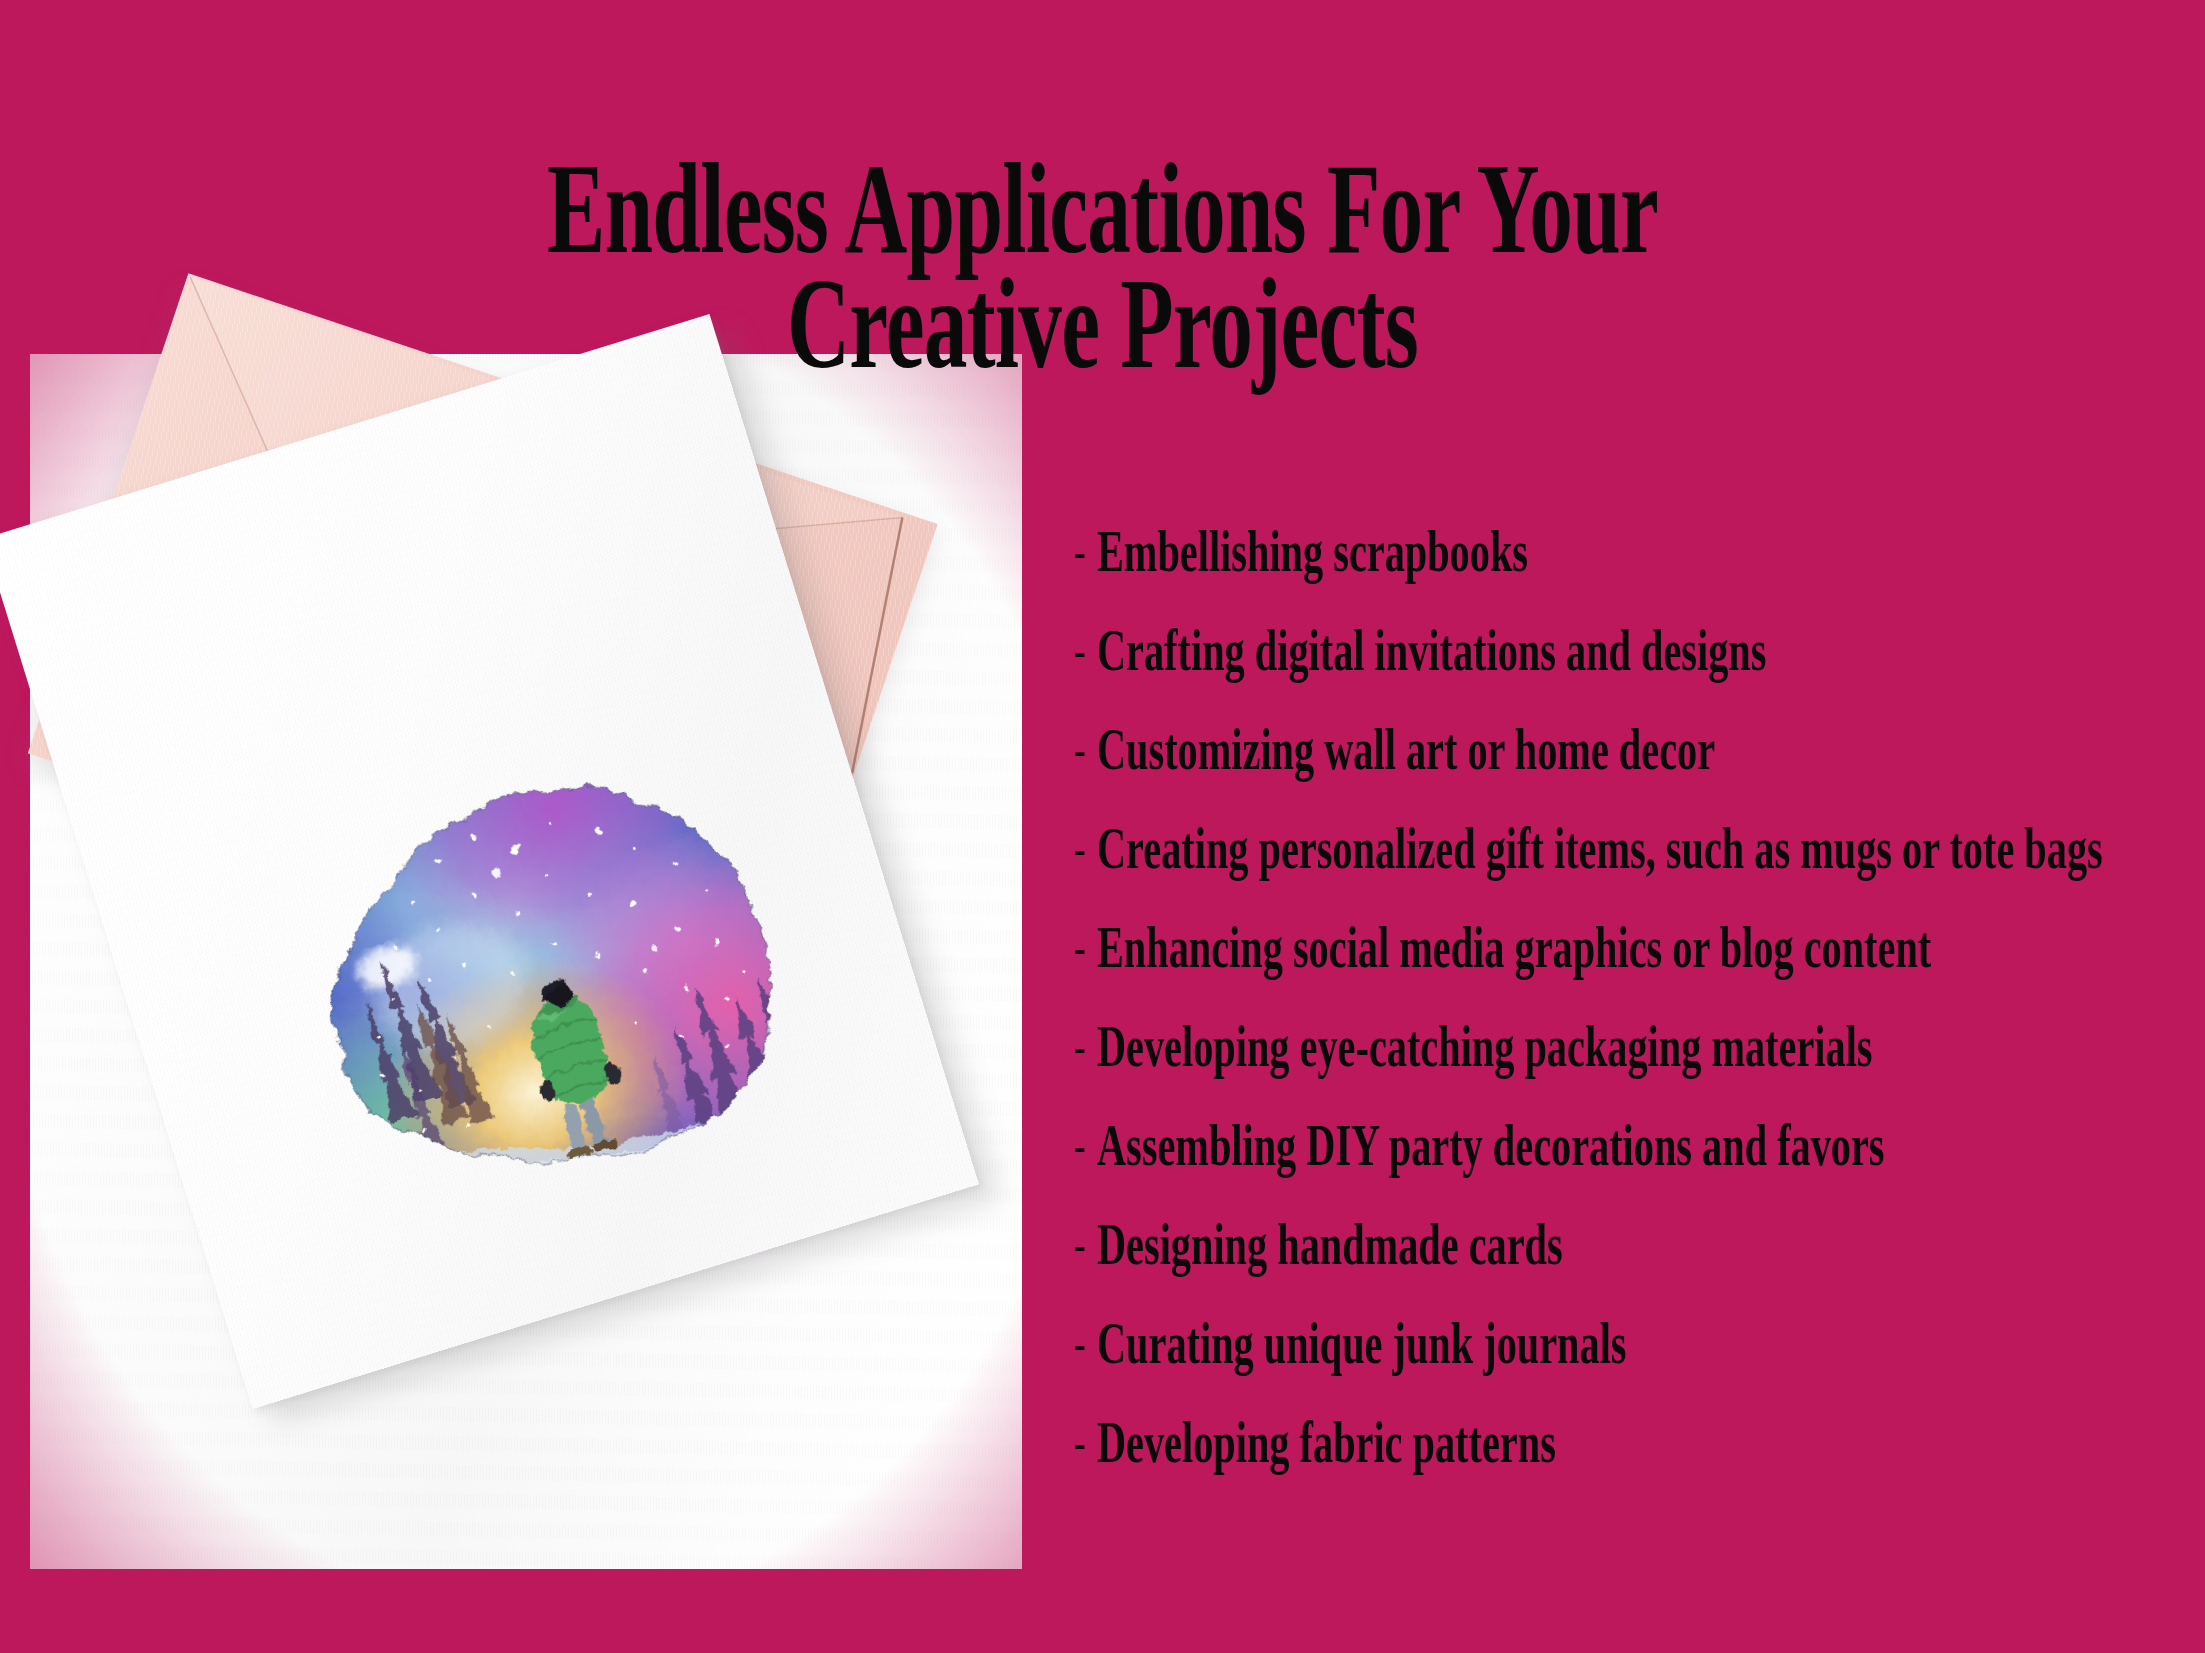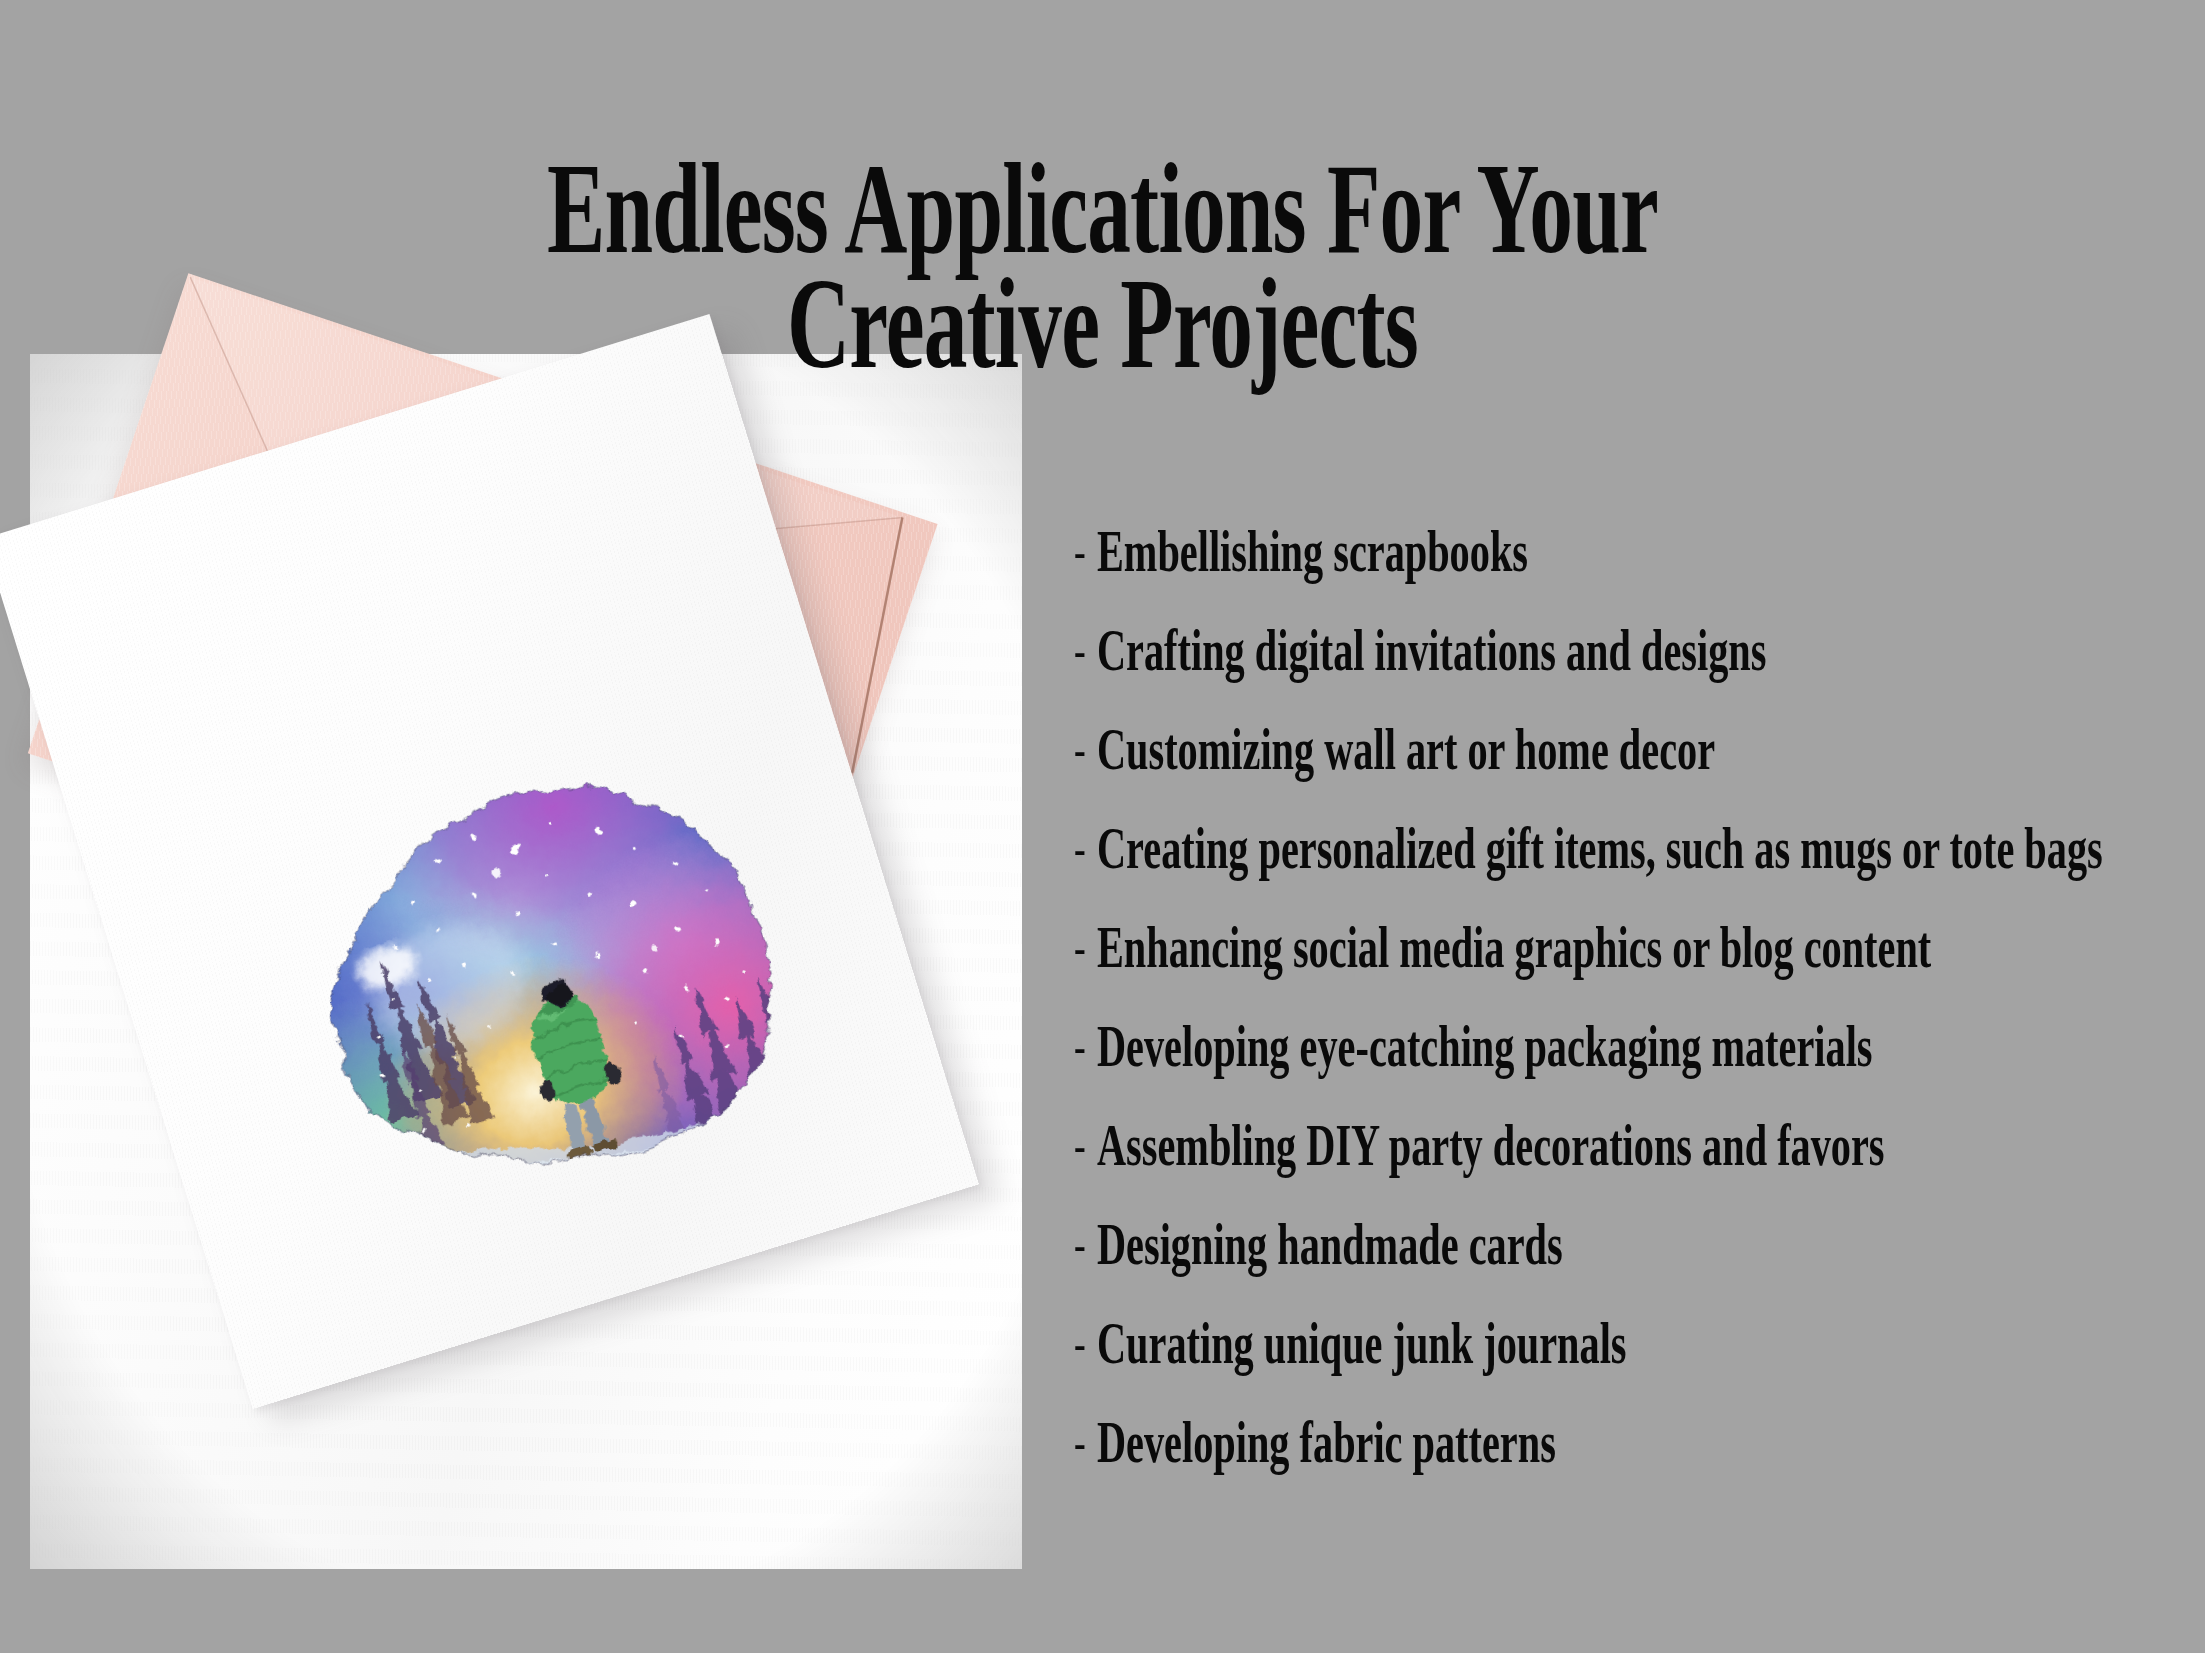--- a/index.html
+++ b/index.html
@@ -3,21 +3,21 @@
 <meta charset="utf-8">
 <style>
   * { margin:0; padding:0; box-sizing:border-box; }
   html,body { width:2205px; height:1654px; }
   body{
     background:#ffffff;
     font-family:"Liberation Serif", serif;
     overflow:hidden;
     position:relative;
   }
-  #stage{ position:absolute; inset:0; width:2205px; height:1654px; background:#a3a3a3; }
+  #stage{ position:absolute; inset:0; width:2205px; height:1654px; background:#be185d; }
 
   
   #title-block{
     position:absolute;
     left:0; top:142px;
     width:2205px;
     text-align:center;
     z-index:40;
   }
   .title-line{

